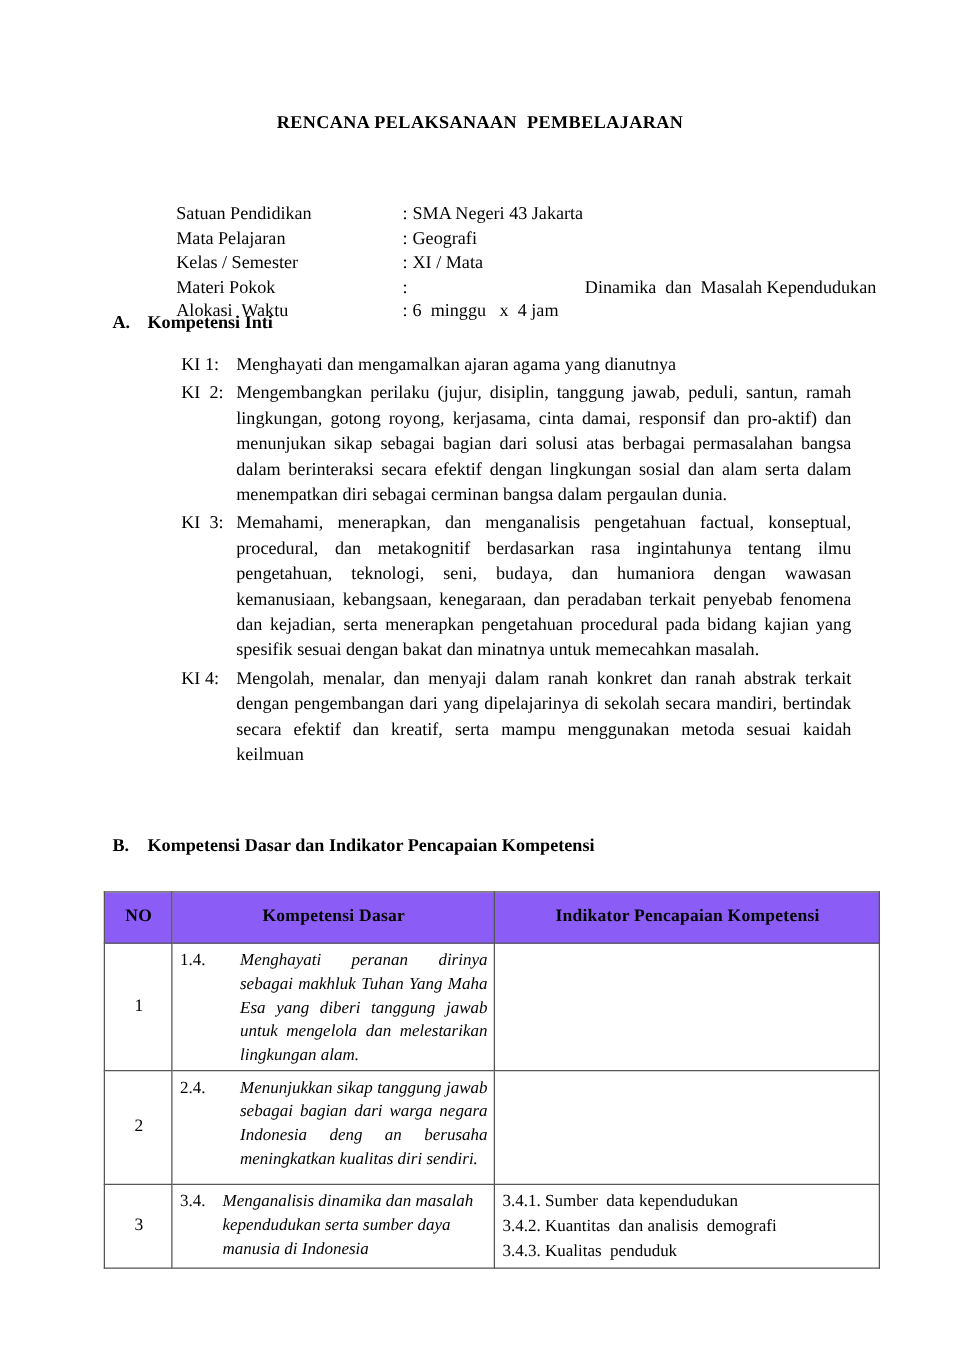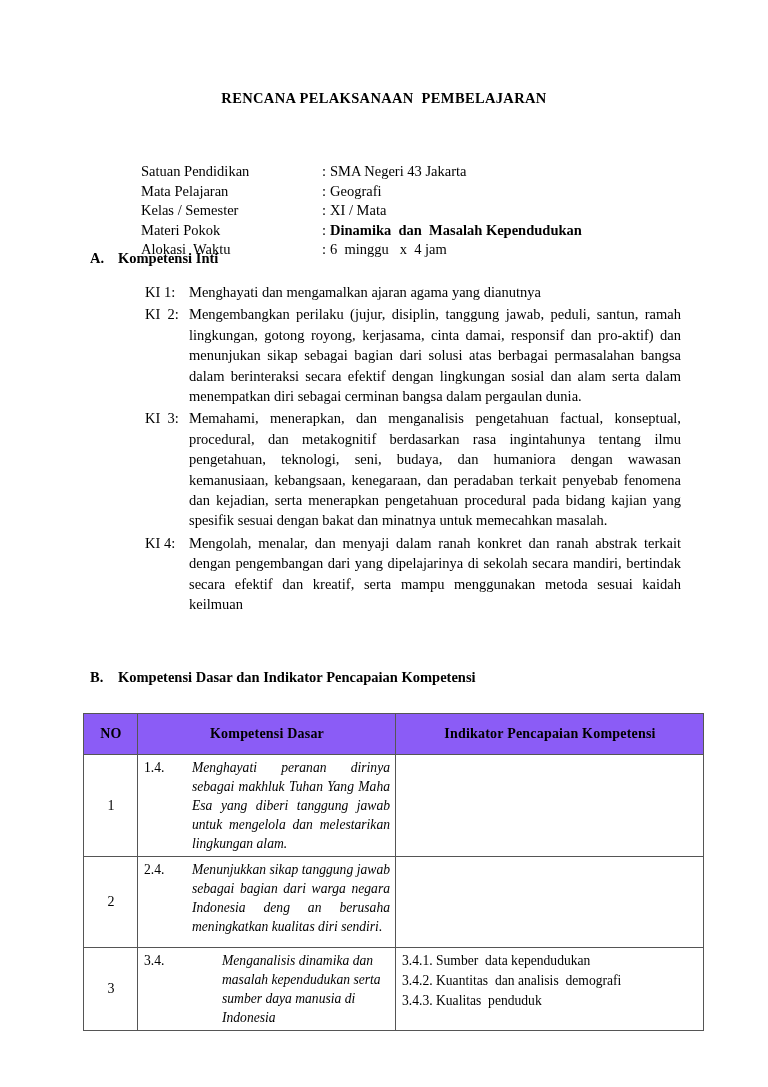--- a/index.html
+++ b/index.html
@@ -57,21 +57,21 @@
     white-space: pre;
   }
   .info-colon {
     width: 8px;
     flex: 0 0 8px;
   }
   .info-value {
     flex: 1 1 auto;
     white-space: pre;
   }
-  .info-value.bold { font-weight: bold; }
+  .info-value.bold { font-weight: normal; text-align: right; }
 
   
   .section-heading {
     position: absolute;
     left: 90px;
     font-weight: bold;
     font-size: 14.5px;
     display: flex;
   }
   .section-letter {
@@ -159,21 +159,21 @@
     white-space: pre;
   }
   .kd-num.pad-wide { width: 48px; flex: 0 0 48px; }
   .kd-num.pad-tight { width: 34px; flex: 0 0 34px; }
   .kd-body {
     flex: 1 1 auto;
     text-align: justify;
     text-justify: inter-word;
     font-style: italic;
   }
-  .kd-body.nojust { text-align: left; margin-left: 44px; }
+  .kd-body.nojust { text-align: left; }
 
   .ipk-line {
     line-height: 20px;
     white-space: pre;
   }
   .row1-height td { height: 86px; }
   .row2-height td { height: 84px; }
   .row3-height td { height: 58px; }
 </style>
 </head>

